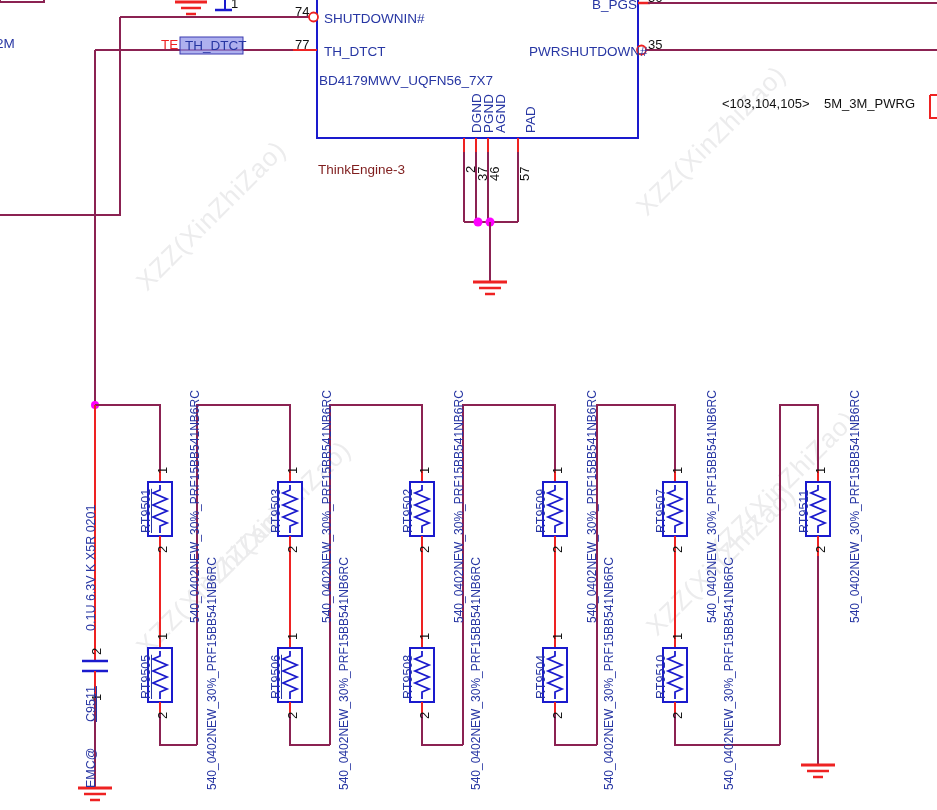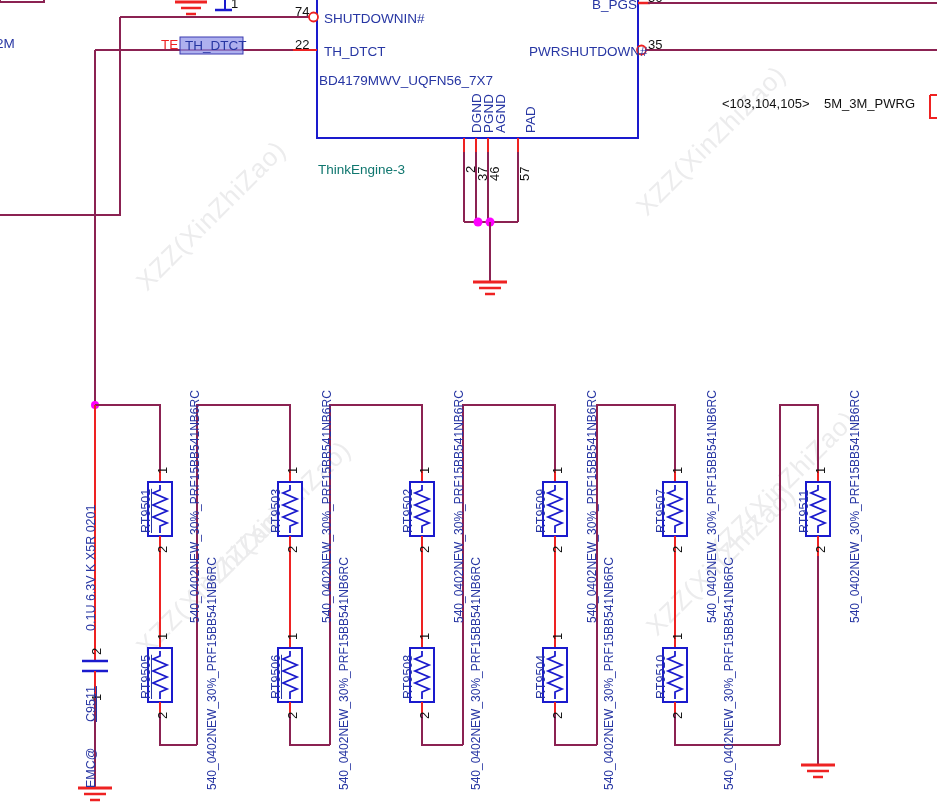--- a/index.html
+++ b/index.html
@@ -169,29 +169,29 @@
     <rect x="180" y="37" width="63" height="17" fill="#8f92e8" fill-opacity="0.72" stroke="#3a3ab0" stroke-width="1"></rect>
   </svg>
 
   <div class="lbl net" style="left:-4px;top:36px;">2M</div>
 
   <div class="lbl pin-num" style="left:231px;top:-4px;">1</div>
 
   <div class="lbl pin-num" style="left:295px;top:4px;">74</div>
   <div class="lbl net" style="left:324px;top:11px;">SHUTDOWNIN#</div>
 
-  <div class="lbl pin-num" style="left:295px;top:37px;">22</div>
+  <div class="lbl pin-num" style="left:295px;top:37px;">77</div>
   <div class="lbl net" style="left:324px;top:44px;">TH_DTCT</div>
 
   <div class="lbl" style="left:161px;top:37px;font-size:13.5px;color:#ee2222;">TE</div>
   <div class="lbl" style="left:185px;top:38px;font-size:13.5px;color:#2736a3;">TH_DTCT</div>
 
   <div class="lbl icname" style="left:319px;top:73px;">BD4179MWV_UQFN56_7X7</div>
 
-  <div class="lbl" style="left:318px;top:162px;font-size:13.5px;color:#0f766e;">ThinkEngine-3</div>
+  <div class="lbl" style="left:318px;top:162px;font-size:13.5px;color:#7f1d1d;">ThinkEngine-3</div>
 
   <div class="lbl net" style="left:592px;top:-3px;">B_PGS</div>
   <div class="lbl pin-num" style="left:648px;top:-10px;">56</div>
   <div class="lbl net" style="left:529px;top:44px;">PWRSHUTDOWN#</div>
   <div class="lbl pin-num" style="left:648px;top:37px;">35</div>
 
   <div class="lbl net vt" style="left:469px;top:133px;">DGND</div>
   <div class="lbl net vt" style="left:481px;top:133px;">PGND</div>
   <div class="lbl net vt" style="left:493px;top:133px;">AGND</div>
   <div class="lbl net vt" style="left:523px;top:133px;">PAD</div>

